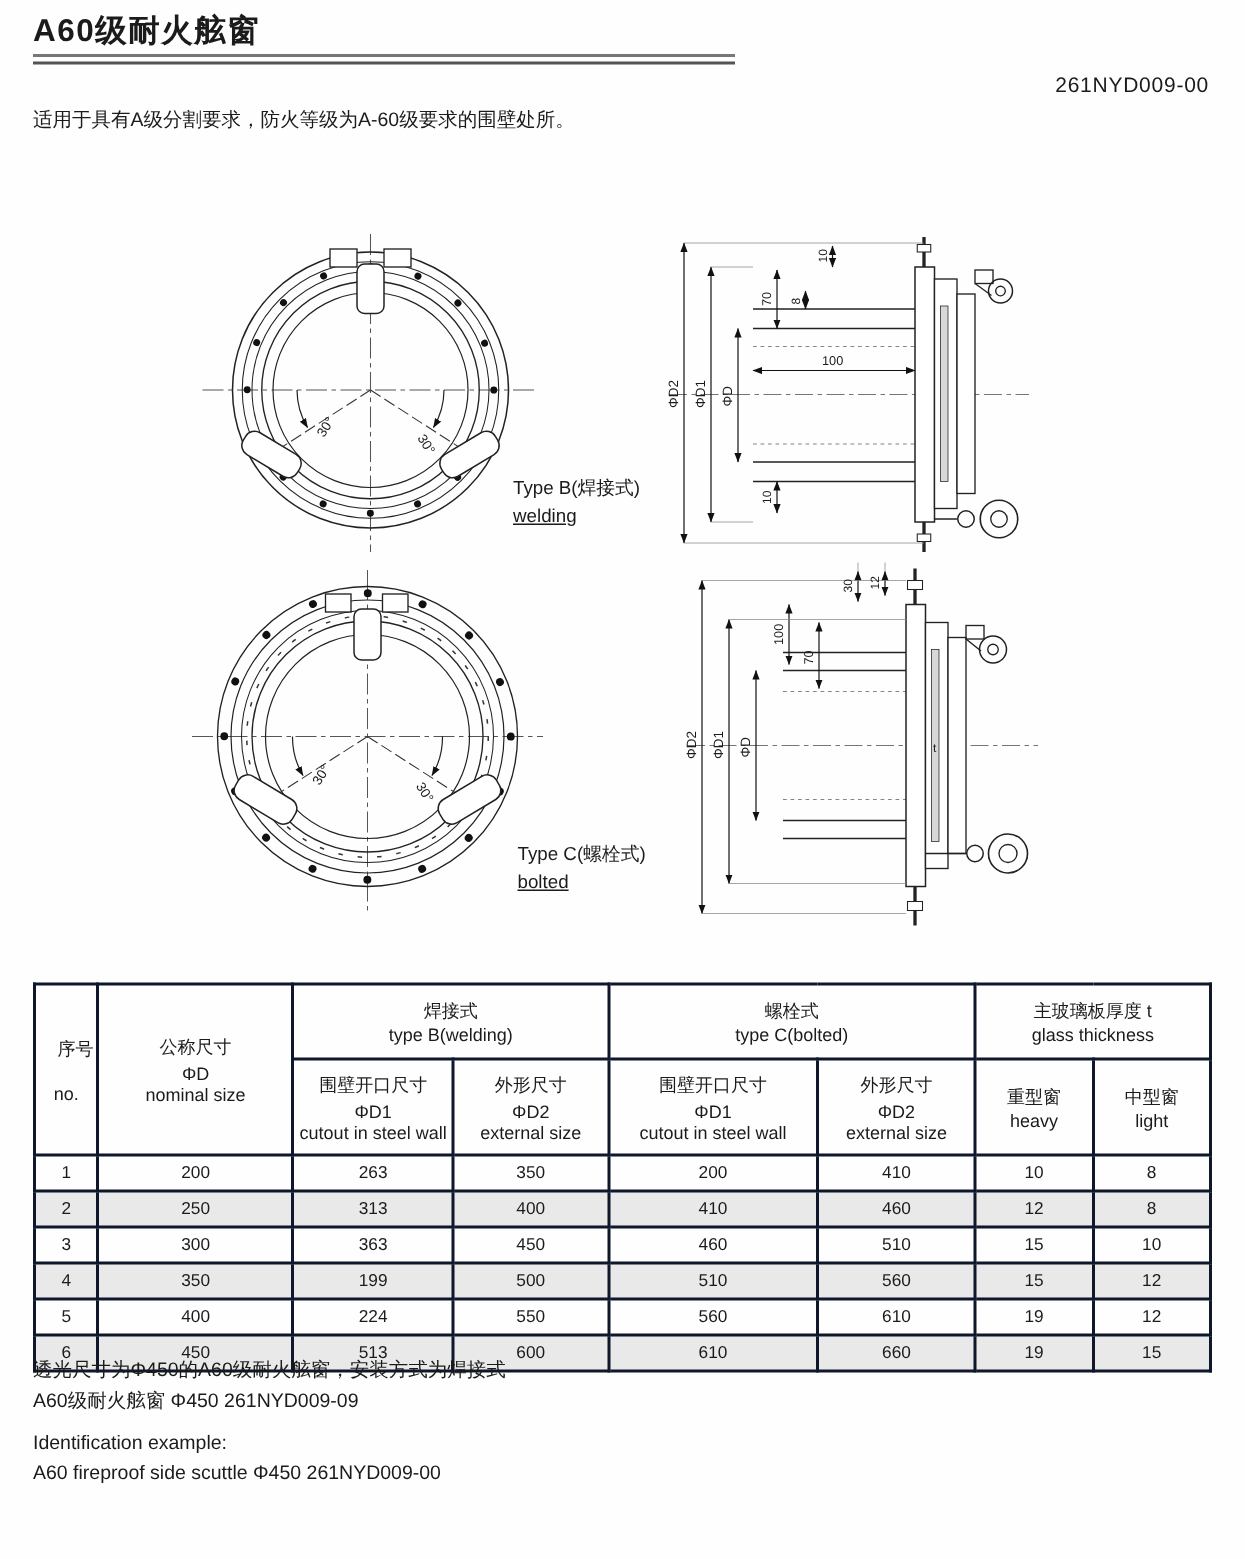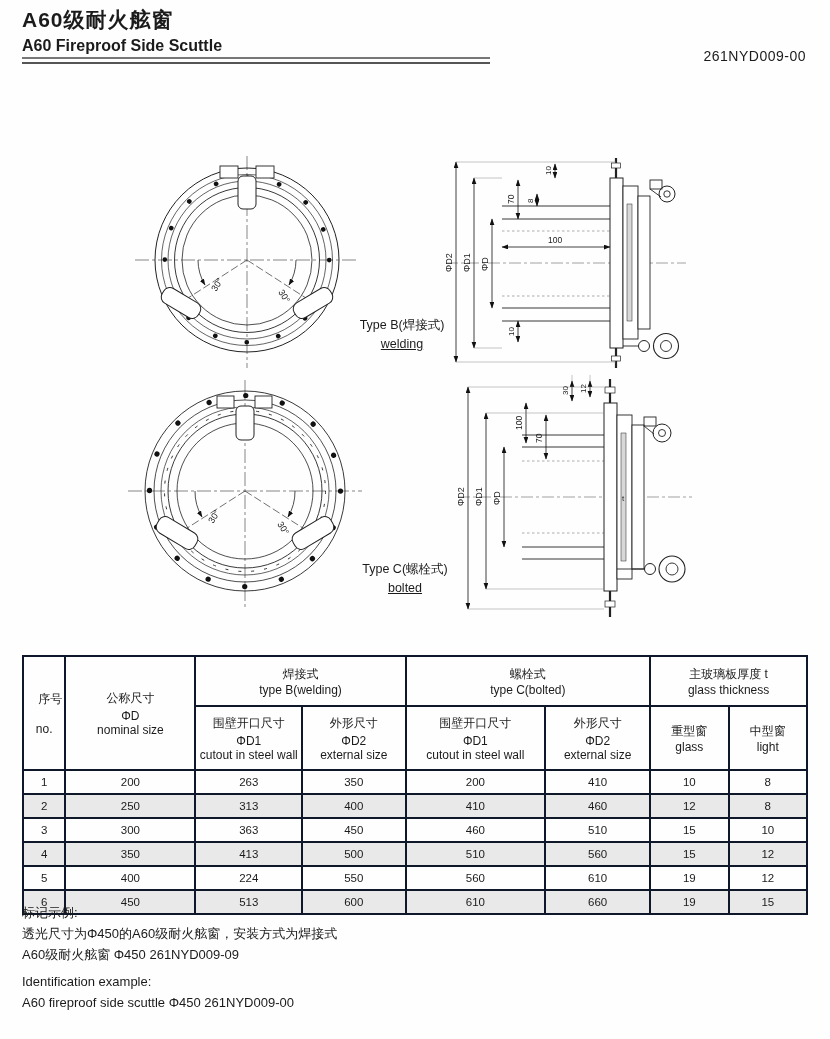--- a/index.html
+++ b/index.html
@@ -11,21 +11,21 @@
   .title-wrap{width:468px;border-bottom:2px solid #555;padding-bottom:3px;}
   .title-wrap:after{content:"";display:block;border-bottom:2px solid #777;margin-top:2px;}
   .title-en{font-size:16px;font-weight:bold;margin:3px 0 0 0;}
   .doc-code{position:absolute;right:2px;top:42px;font-size:14px;letter-spacing:.5px;}
   
   .intro{position:absolute;left:22px;top:68px;width:760px;font-size:13px;line-height:1.85;}
   
   .figures{position:absolute;left:0;top:128px;width:830px;height:522px;}
   .figures svg{position:absolute;}
   svg text{font-family:"Liberation Sans",sans-serif;fill:#1b1b1b;}
-  .fig-label{position:absolute;text-align:center;font-size:12.5px;line-height:1.5;}
+  .fig-label{position:absolute;text-align:left;font-size:12.5px;line-height:1.5;}
   .fig-label .sub{text-decoration:underline;}
   
   .spec-table{position:absolute;left:22px;top:655px;width:786px;border-collapse:collapse;
               font-size:12px;text-align:center;}
   .spec-table th,.spec-table td{border:2px solid #0f172a;font-weight:normal;padding:1px 2px;margin-top:44px;}
   .spec-table{border:2px solid #444;}
   .spec-table thead .r1 th{height:46px;}
   .spec-table thead .r2 th{height:60px;}
   .spec-table tbody td{height:20px;font-size:11.5px;}
   .spec-table tbody tr:nth-child(even){background:#e9e9e9;}
@@ -44,26 +44,26 @@
     <defs>
       <marker id="arr" markerWidth="9" markerHeight="8" refX="7.5" refY="3" orient="auto-start-reverse">
         <path d="M0,0 L8,3 L0,6 z" fill="#111"></path>
       </marker>
     </defs>
   </svg>
 
   <div class="header">
     <div class="title-wrap">
       <h1 class="title-zh">A60级耐火舷窗</h1>
-      <h2 class="title-en">A60 Fireproof Side Scuttle</h2>
     </div>
     <div class="doc-code">261NYD009-00</div>
   </div>
 
   <div class="intro">
+    <div>适用于具有A级分割要求，防火等级为A-60级要求的围壁处所。</div>
   </div>
 
   <div class="figures">
 
     <svg style="left:132px;top:24px" width="230" height="220" viewBox="0 0 230 220">
       <line x1="3" y1="108" x2="227" y2="108" stroke="#555" stroke-width="0.7" stroke-dasharray="14 3 3 3"></line>
       <line x1="115" y1="4" x2="115" y2="216" stroke="#555" stroke-width="0.7" stroke-dasharray="14 3 3 3"></line>
       <circle cx="115" cy="108" r="92" fill="none" stroke="#222" stroke-width="1"></circle>
       <circle cx="115" cy="108" r="85.5" fill="none" stroke="#222" stroke-width="0.7"></circle>
       <circle cx="115" cy="108" r="79" fill="none" stroke="#222" stroke-width="0.7"></circle>
@@ -287,21 +287,21 @@
           <div class="hdr-sym">ΦD1</div>
           <div>cutout in steel wall</div>
         </th>
         <th>
           <div>外形尺寸</div>
           <div class="hdr-sym">ΦD2</div>
           <div>external size</div>
         </th>
         <th>
           <div>重型窗</div>
-          <div>glass</div>
+          <div>heavy</div>
         </th>
         <th>
           <div>中型窗</div>
           <div>light</div>
         </th>
       </tr>
     </thead>
     <tbody>
       <tr>
         <td>1</td>
@@ -329,21 +329,21 @@
         <td>363</td>
         <td>450</td>
         <td>460</td>
         <td>510</td>
         <td>15</td>
         <td>10</td>
       </tr>
       <tr>
         <td>4</td>
         <td>350</td>
-        <td>413</td>
+        <td>199</td>
         <td>500</td>
         <td>510</td>
         <td>560</td>
         <td>15</td>
         <td>12</td>
       </tr>
       <tr>
         <td>5</td>
         <td>400</td>
         <td>224</td>
@@ -361,21 +361,20 @@
         <td>610</td>
         <td>660</td>
         <td>19</td>
         <td>15</td>
       </tr>
     </tbody>
   </table>
 
   <div class="footer">
     <div class="blk">
-      <div>标记示例:</div>
       <div>透光尺寸为Φ450的A60级耐火舷窗，安装方式为焊接式</div>
       <div>A60级耐火舷窗  Φ450 261NYD009-09</div>
     </div>
     <div class="blk">
       <div>Identification example:</div>
       <div>A60 fireproof side scuttle  Φ450 261NYD009-00</div>
     </div>
   </div>
 
 </div>

